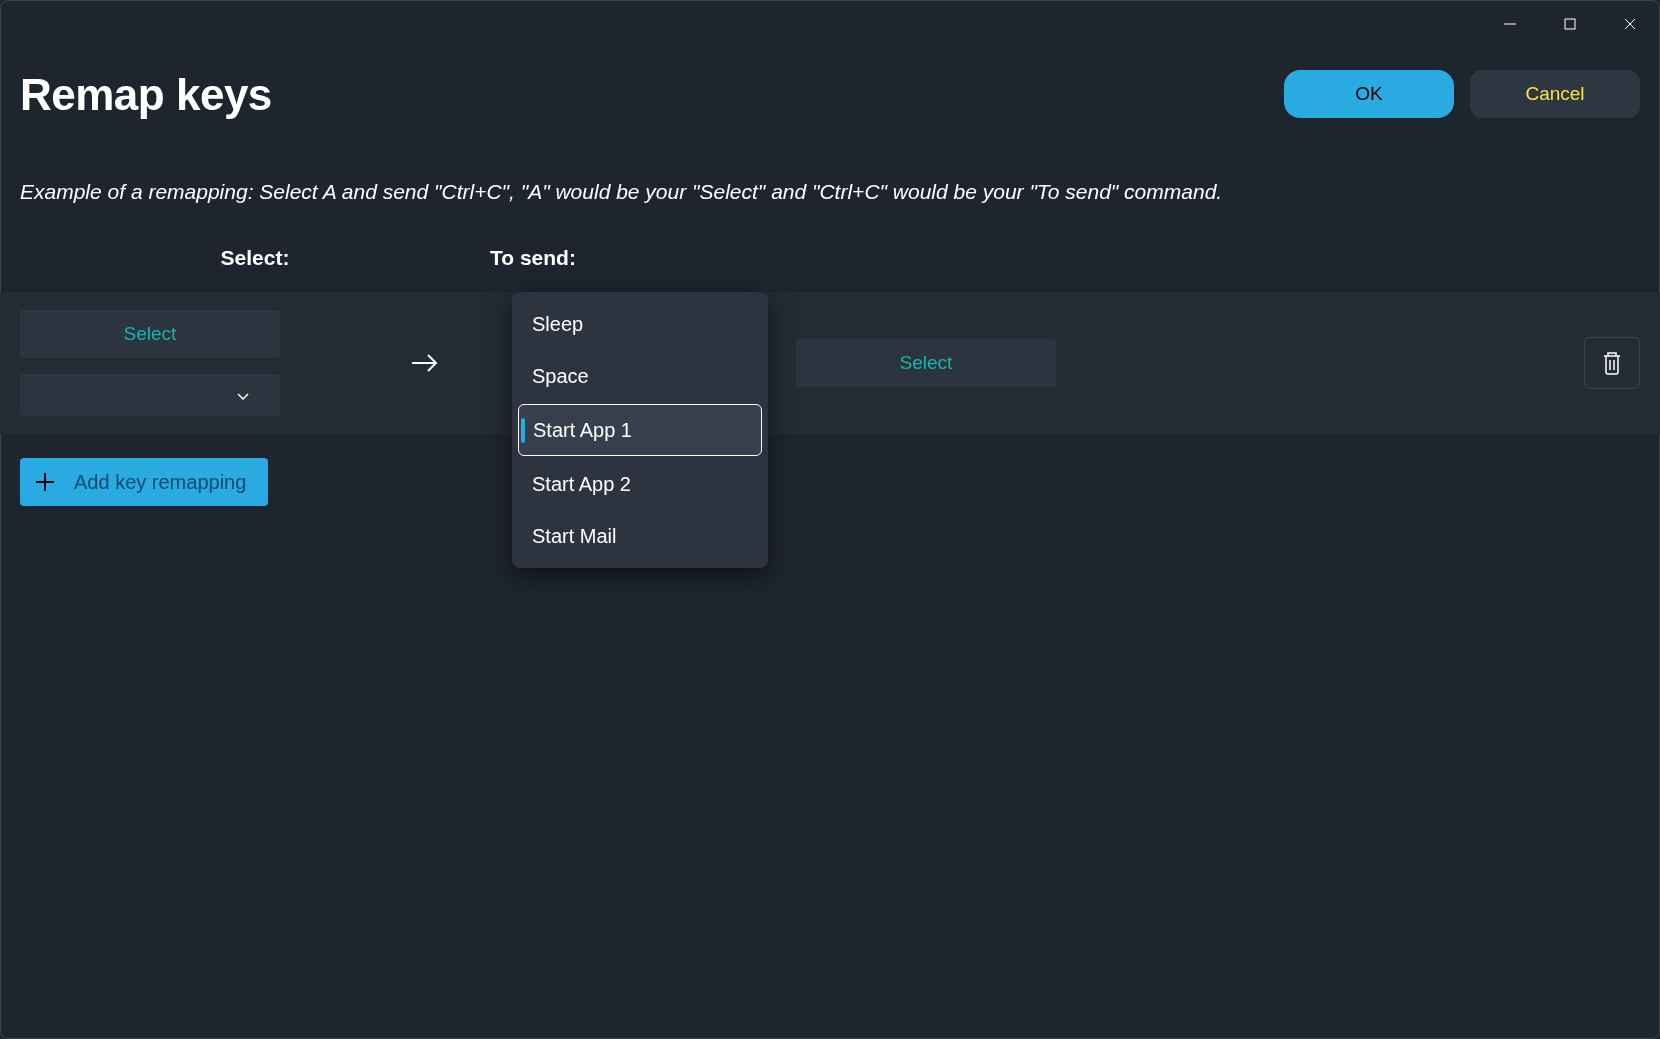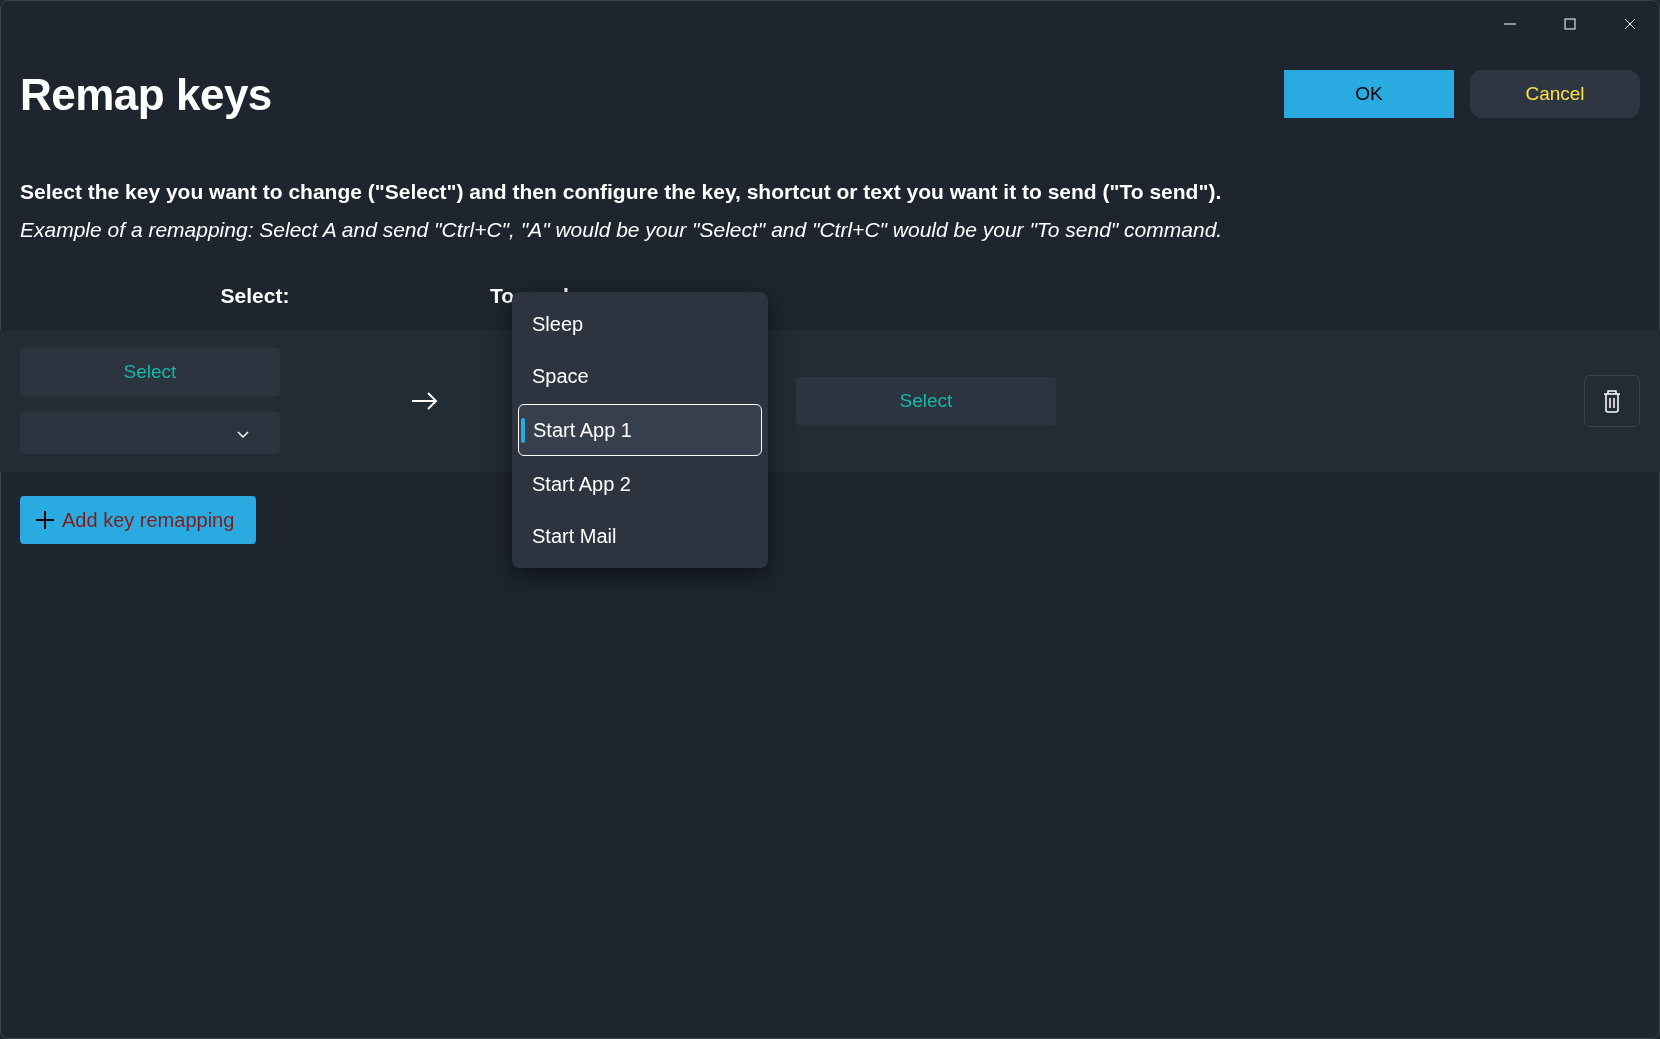--- a/index.html
+++ b/index.html
@@ -59,21 +59,21 @@
     }
     .action-buttons {
       display: flex;
       gap: 16px;
       margin-top: 0;
     }
     .btn-primary {
       background: #29abe2;
       color: #000000;
       border: none;
-      border-radius: 0;
+      border-radius: 16px;
       width: 170px;
       height: 48px;
       font-size: 19px;
       font-weight: 400;
       cursor: pointer;
     }
     .btn-secondary {
       background: #2e3641;
       color: #fde047;
       border: none;
@@ -180,31 +180,31 @@
       display: flex;
       align-items: center;
       justify-content: center;
       cursor: pointer;
     }
     .add-row {
       padding: 24px 20px 0 20px;
     }
     .btn-add {
       background: #29abe2;
-      color: #7f1d1d;
+      color: #0c4a6e;
       border: none;
       border-radius: 4px;
       height: 48px;
       padding: 0 22px 0 14px;
       font-size: 20px;
       font-weight: 400;
       cursor: pointer;
       display: flex;
       align-items: center;
-      gap: 6px;
+      gap: 18px;
     }
     .plus-icon {
       display: flex;
       align-items: center;
       justify-content: center;
     }
     .dropdown-menu {
       position: absolute;
       left: 512px;
       top: 292px;
@@ -270,21 +270,20 @@
 
 <div class="header-row">
   <h1 class="page-title">Remap keys</h1>
   <div class="action-buttons">
     <button class="btn-primary">OK</button>
     <button class="btn-secondary">Cancel</button>
   </div>
 </div>
 
 <div class="description">
-  <p class="desc-line1">Select the key you want to change ("Select") and then configure the key, shortcut or text you want it to send ("To send").</p>
   <p class="desc-line2">Example of a remapping: Select A and send "Ctrl+C", "A" would be your "Select" and "Ctrl+C" would be your "To send" command.</p>
 </div>
 
 <div class="column-headers">
   <div class="col-select-header">Select:</div>
   <div class="col-tosend-header">To send:</div>
 </div>
 
 <div class="remap-row">
   <div class="select-column">

